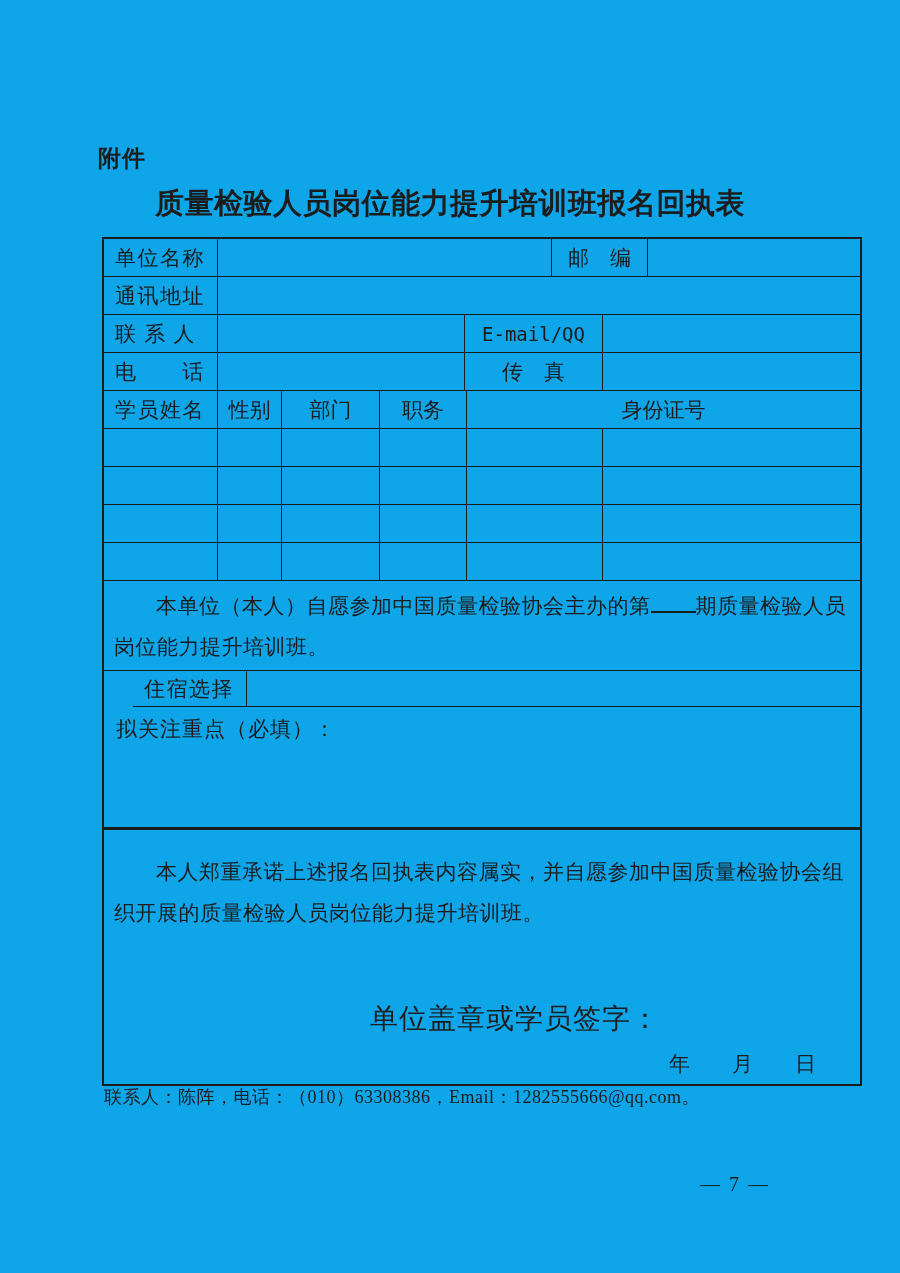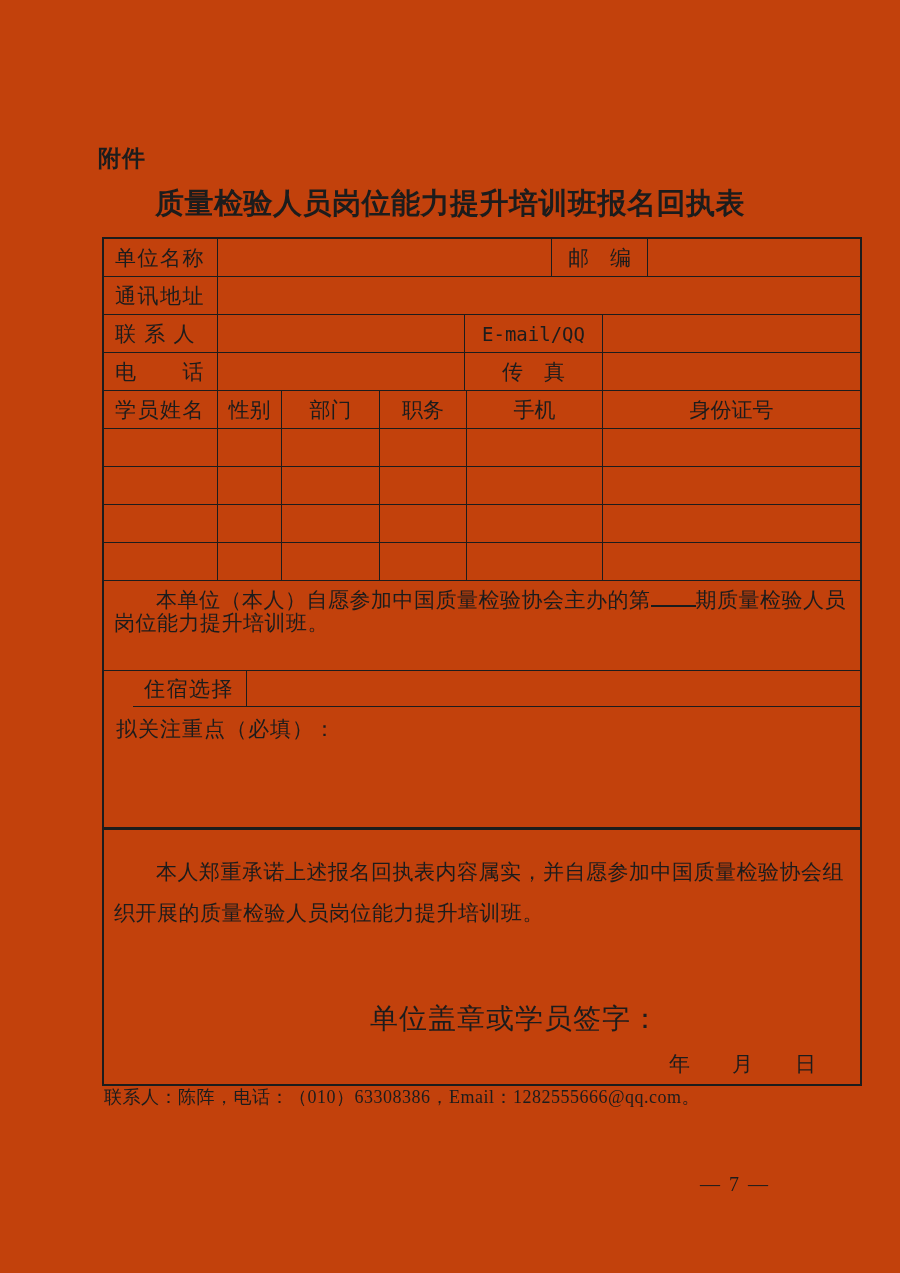--- a/index.html
+++ b/index.html
@@ -1,20 +1,20 @@
 <!DOCTYPE html>
 <html><head>
 <meta charset="utf-8">
 <style>
   * { margin:0; padding:0; box-sizing:border-box; }
   html,body { background:#ffffff; }
   .page {
     position:relative;
     width:900px; height:1273px;
-    background:#c2410c;
+    background:#0ea5e9;
     color:#1c1c1c;
     font-family:"Liberation Serif","DejaVu Serif",serif;
     overflow:hidden;
   }
   .attach {
     position:absolute; left:98px; top:143px;
     font-family:"Liberation Sans","DejaVu Sans",sans-serif;
     font-weight:600; font-size:23px; letter-spacing:1px;
   }
   .title {
@@ -43,21 +43,21 @@
   .ctr { justify-content:center; padding:0; }
   .w-label { width:114px; }
   .w-r1blank { width:334px; }
   .w-post { width:96px; }
   .w-mid { width:247px; }
   .w-email { width:138px; }
   .w-sex { width:64px; } .w-dept { width:98px; } .w-duty { width:87px; }
   .w-mobile { width:136px; }
   .mono { font-family:"DejaVu Sans Mono","Liberation Mono",monospace; font-size:19px; letter-spacing:0; }
   .para-sec { display:block; padding:5px 10px 0 10px; }
-  .para-sec p { font-size:21px; line-height:23px; text-indent:2em; letter-spacing:0.5px; }
+  .para-sec p { font-size:21px; line-height:41px; text-indent:2em; letter-spacing:0.5px; }
   .ublank {
     display:inline-block; width:45px; height:1em;
     border-bottom:2px solid #1c1c1c;
     vertical-align:baseline;
   }
   .opts { display:flex; align-items:center; padding-left:12px; }
   .opt { display:inline-flex; align-items:center; margin-right:30px; letter-spacing:0.5px; }
   .opt:last-child { margin-right:0; }
   .cbx {
     display:inline-block; width:17px; height:17px;
@@ -126,21 +126,20 @@
       <div class="cell w-mid"></div>
       <div class="cell ctr w-email">传　真</div>
       <div class="cell last"></div>
     </div>
 
     <div class="row h38">
       <div class="cell lbl w-label">学员姓名</div>
       <div class="cell ctr w-sex">性别</div>
       <div class="cell ctr w-dept">部门</div>
       <div class="cell ctr w-duty">职务</div>
-      <div class="cell ctr w-mobile">手机</div>
       <div class="cell ctr last">身份证号</div>
     </div>
 
     <div class="row h38">
       <div class="cell w-label"></div>
       <div class="cell w-sex"></div>
       <div class="cell w-dept"></div>
       <div class="cell w-duty"></div>
       <div class="cell w-mobile"></div>
       <div class="cell last"></div>

